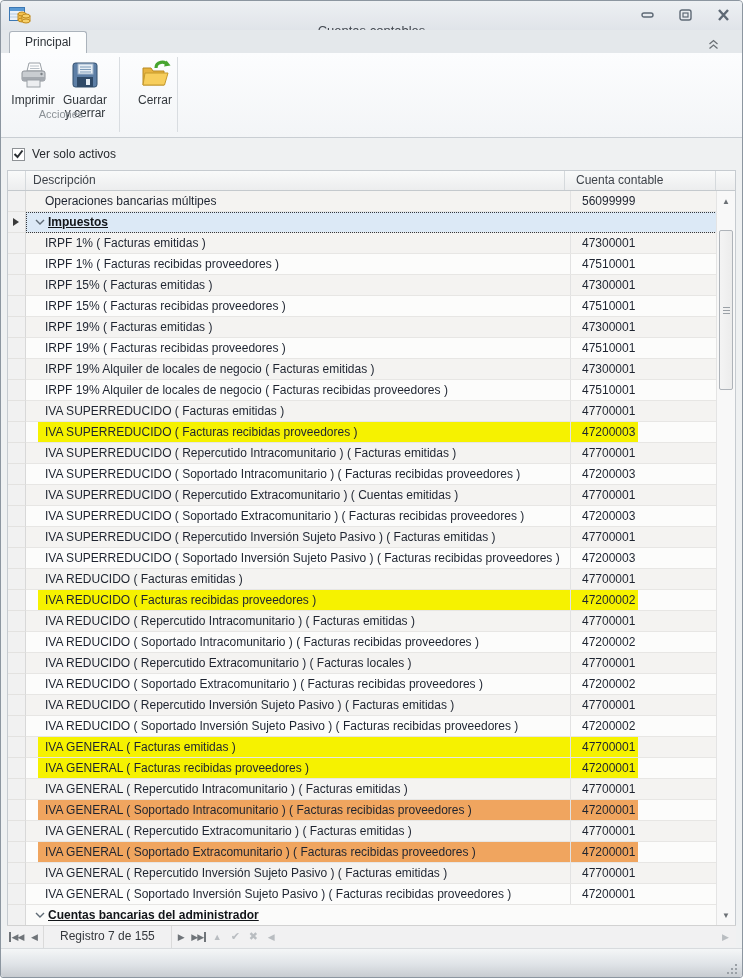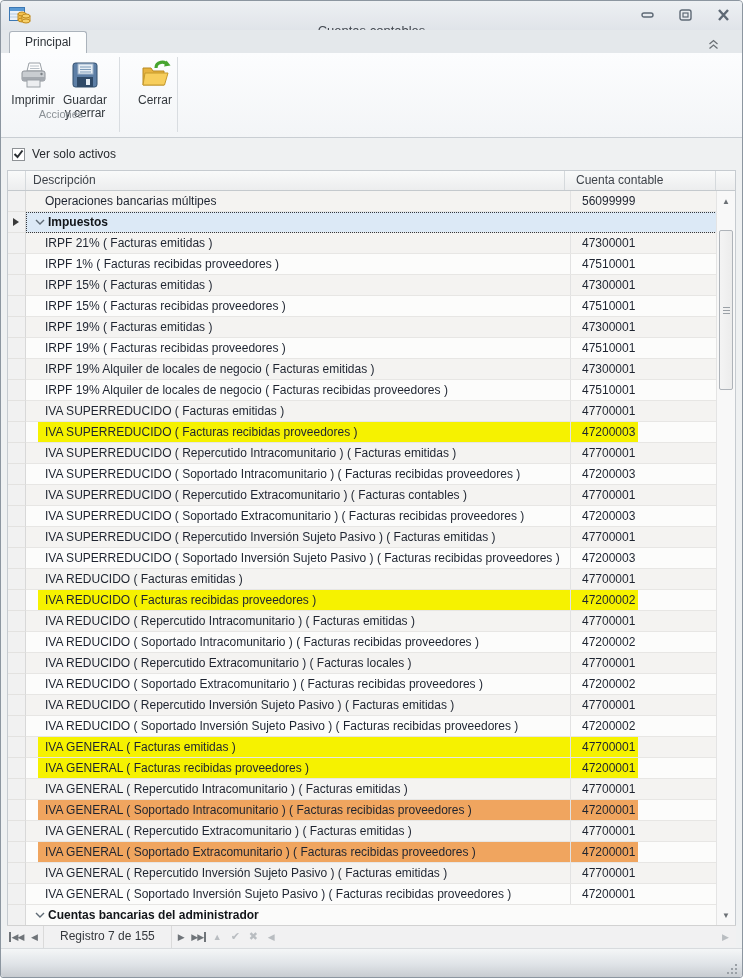--- a/index.html
+++ b/index.html
@@ -60,21 +60,21 @@
   .cell-desc{flex:1;line-height:20px;padding-left:7px;white-space:nowrap;overflow:hidden;}
   .cell-acct{width:147px;border-left:1px solid #E2E2E2;border-right:1px solid #E2E2E2;line-height:20px;}
   .acct{display:inline-block;padding-left:11px;line-height:20px;}
   .grid-row.hl-yellow .cell-desc{background:var(--hl-yellow);}
   .grid-row.hl-yellow .acct{background:var(--hl-yellow);width:67px;}
   .grid-row.hl-orange .cell-desc{background:var(--hl-orange);}
   .grid-row.hl-orange .acct{background:var(--hl-orange);width:67px;}
   .grid-row.group{background:#FBFBFA;}
   .grid-row.group .row-main{font-weight:bold;color:#121519;}
   .gchev{width:13px;margin-left:9px;display:flex;align-items:center;}
-  .glabel{line-height:20px;}
+  .glabel{line-height:20px;text-decoration:underline;}
   .grid-row.focused .row-main{background:var(--focus-row);outline:1px dotted #35383C;outline-offset:-1px;}
   
   .vscroll{position:absolute;right:0;top:20px;width:19px;height:735px;background:#F8F8F8;
     border-left:1px solid #E4E4E4;}
   .vs-arrow{position:absolute;left:0;width:18px;height:17px;display:flex;align-items:center;justify-content:center;
     color:#6B7075;font-size:8px;}
   .vs-up{top:2px;} .vs-down{bottom:2px;}
   .vs-thumb{position:absolute;left:2px;top:39px;width:14px;height:160px;
     background:linear-gradient(90deg,#F4F4F4,#ECECEC);border:1px solid #AEB3B9;border-radius:2px;}
   .vs-grip{position:absolute;left:3px;top:76px;width:7px;height:7px;
@@ -231,21 +231,21 @@
                 <path d="M1 1 L5 5 L9 1" fill="none" stroke="#5F6B76" stroke-width="1.4"></path>
               </svg>
             </span>
             <span class="glabel">Impuestos</span>
           </div>
         </div>
         <div class="grid-row alt">
           <div class="ind"></div>
           <div class="row-main">
             <span class="indent"></span>
-            <span class="cell-desc">IRPF 21% ( Facturas emitidas )</span>
+            <span class="cell-desc">IRPF 1% ( Facturas emitidas )</span>
             <span class="cell-acct"><span class="acct">47300001</span></span>
           </div>
         </div>
         <div class="grid-row">
           <div class="ind"></div>
           <div class="row-main">
             <span class="indent"></span>
             <span class="cell-desc">IRPF 1% ( Facturas recibidas proveedores )</span>
             <span class="cell-acct"><span class="acct">47510001</span></span>
           </div>
@@ -327,21 +327,21 @@
           <div class="row-main">
             <span class="indent"></span>
             <span class="cell-desc">IVA SUPERREDUCIDO ( Soportado Intracomunitario ) ( Facturas recibidas proveedores )</span>
             <span class="cell-acct"><span class="acct">47200003</span></span>
           </div>
         </div>
         <div class="grid-row alt">
           <div class="ind"></div>
           <div class="row-main">
             <span class="indent"></span>
-            <span class="cell-desc">IVA SUPERREDUCIDO ( Repercutido Extracomunitario ) ( Facturas contables )</span>
+            <span class="cell-desc">IVA SUPERREDUCIDO ( Repercutido Extracomunitario ) ( Cuentas emitidas )</span>
             <span class="cell-acct"><span class="acct">47700001</span></span>
           </div>
         </div>
         <div class="grid-row">
           <div class="ind"></div>
           <div class="row-main">
             <span class="indent"></span>
             <span class="cell-desc">IVA SUPERREDUCIDO ( Soportado Extracomunitario ) ( Facturas recibidas proveedores )</span>
             <span class="cell-acct"><span class="acct">47200003</span></span>
           </div>

